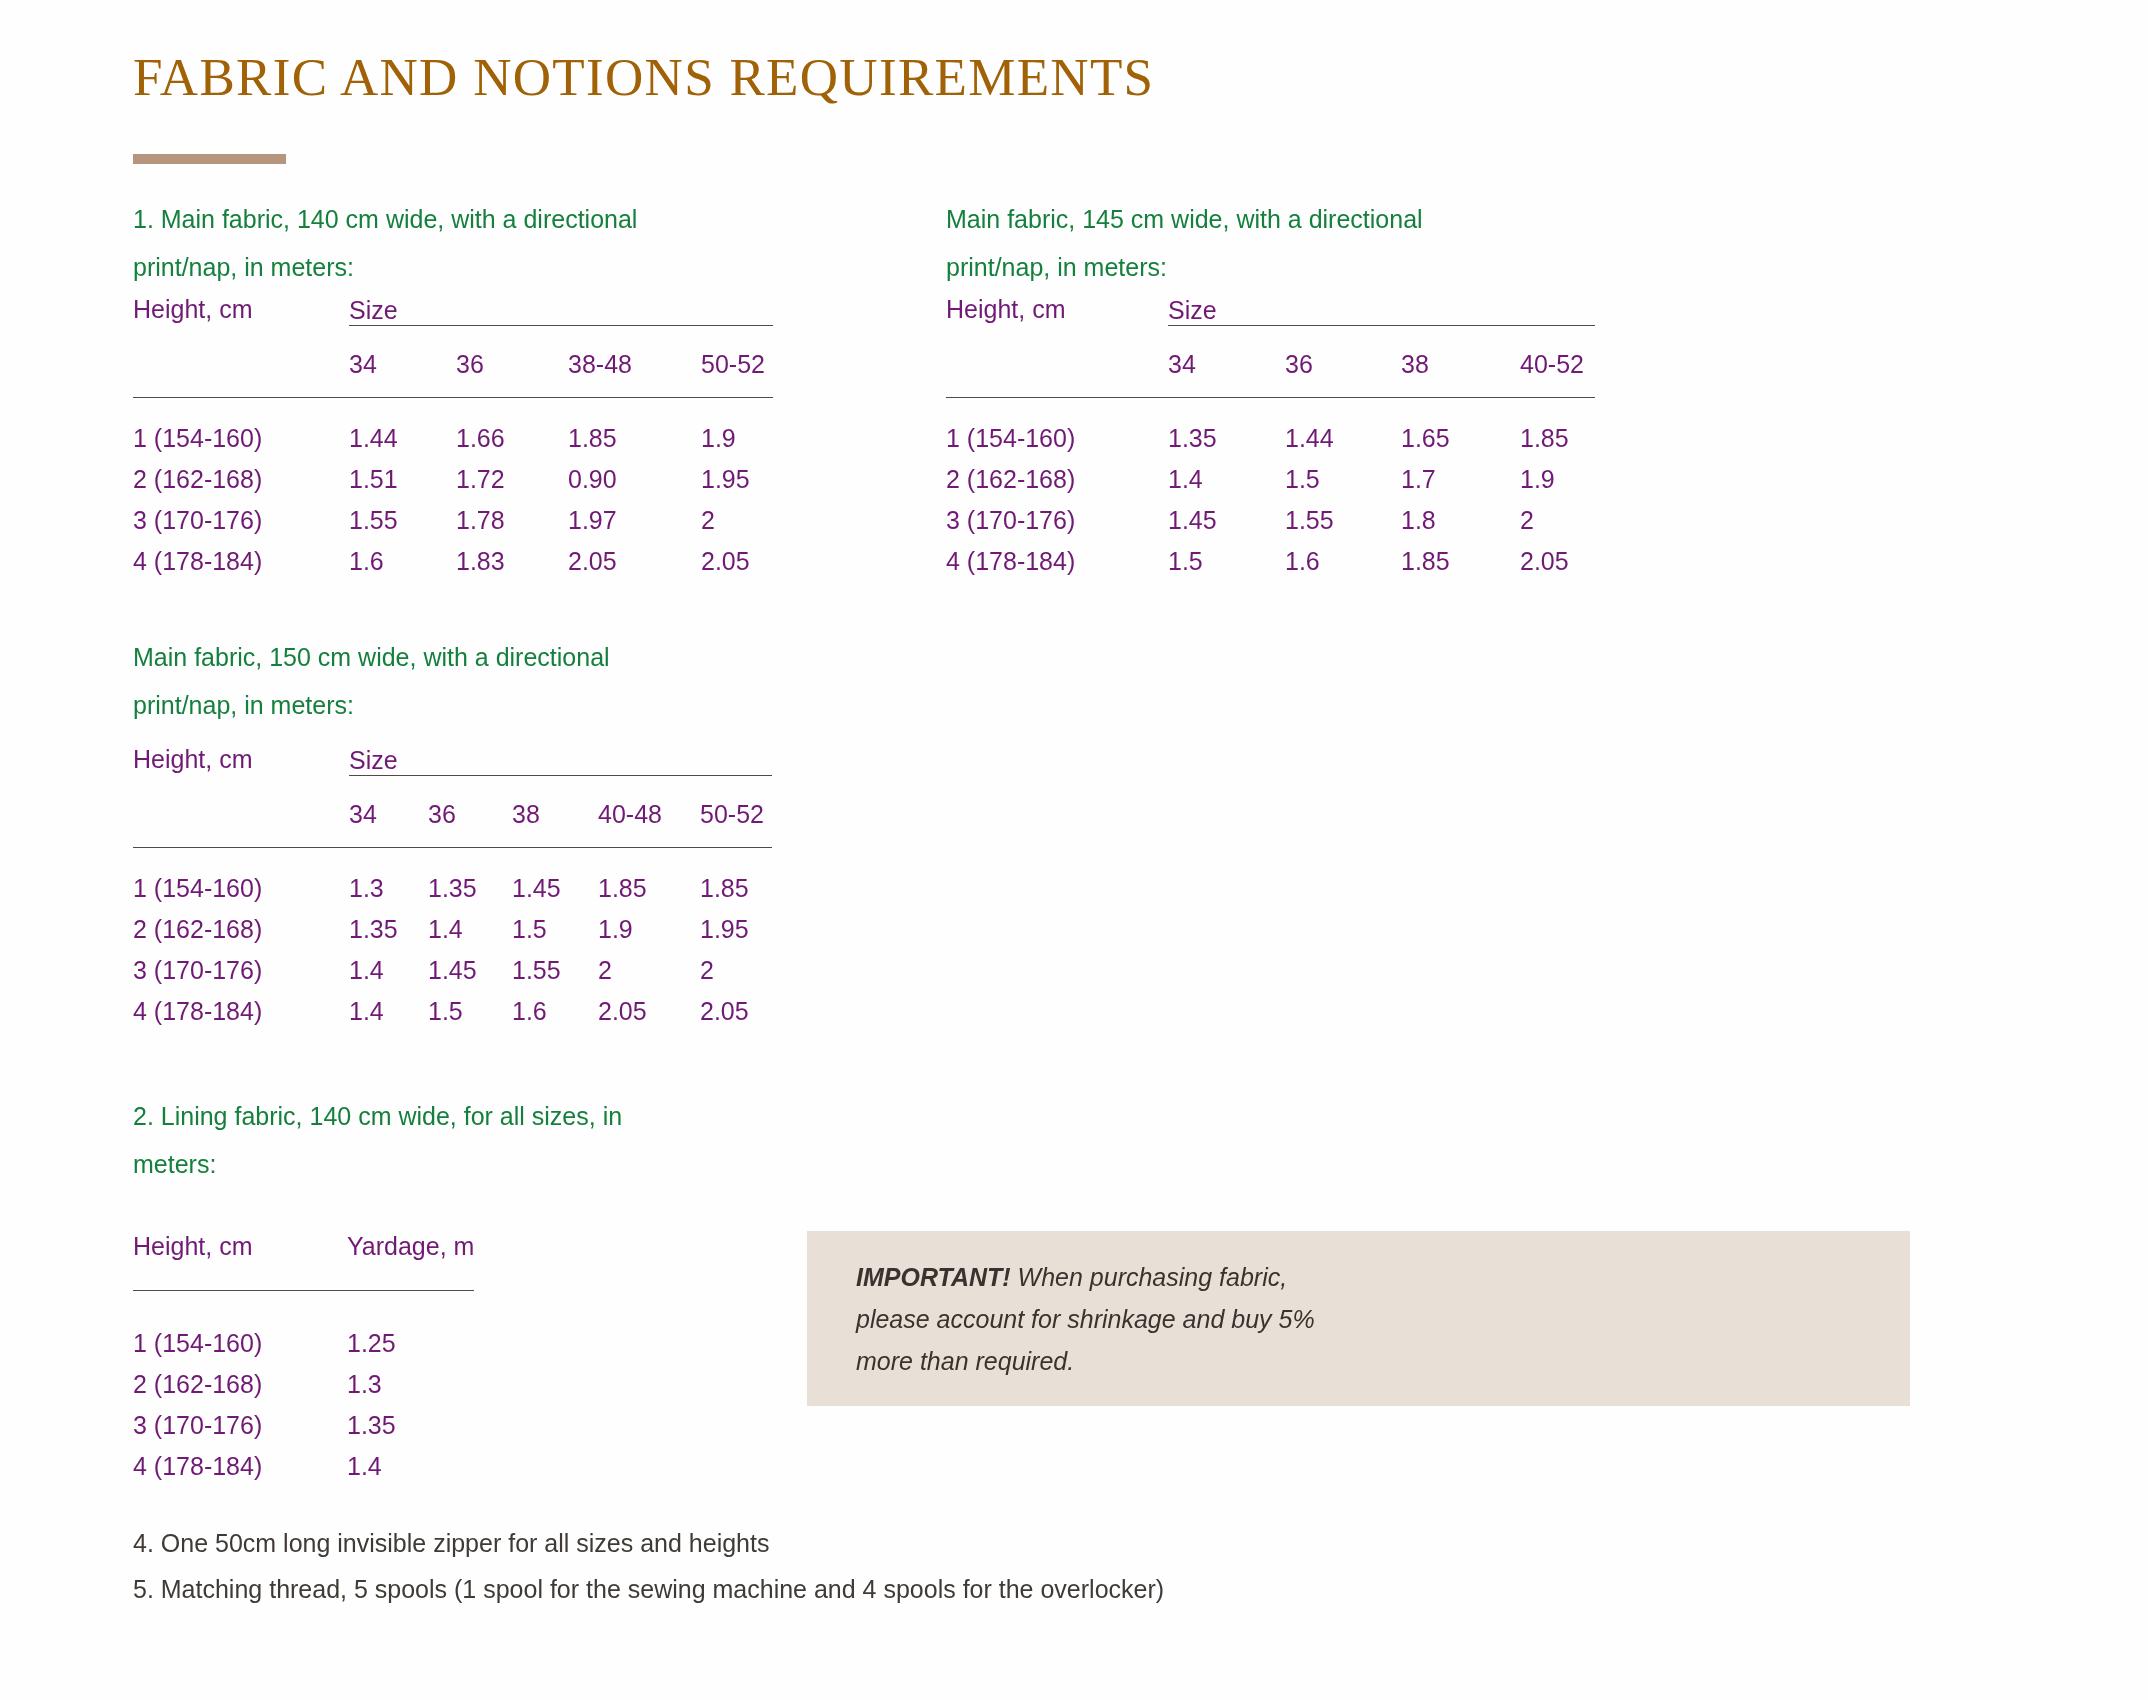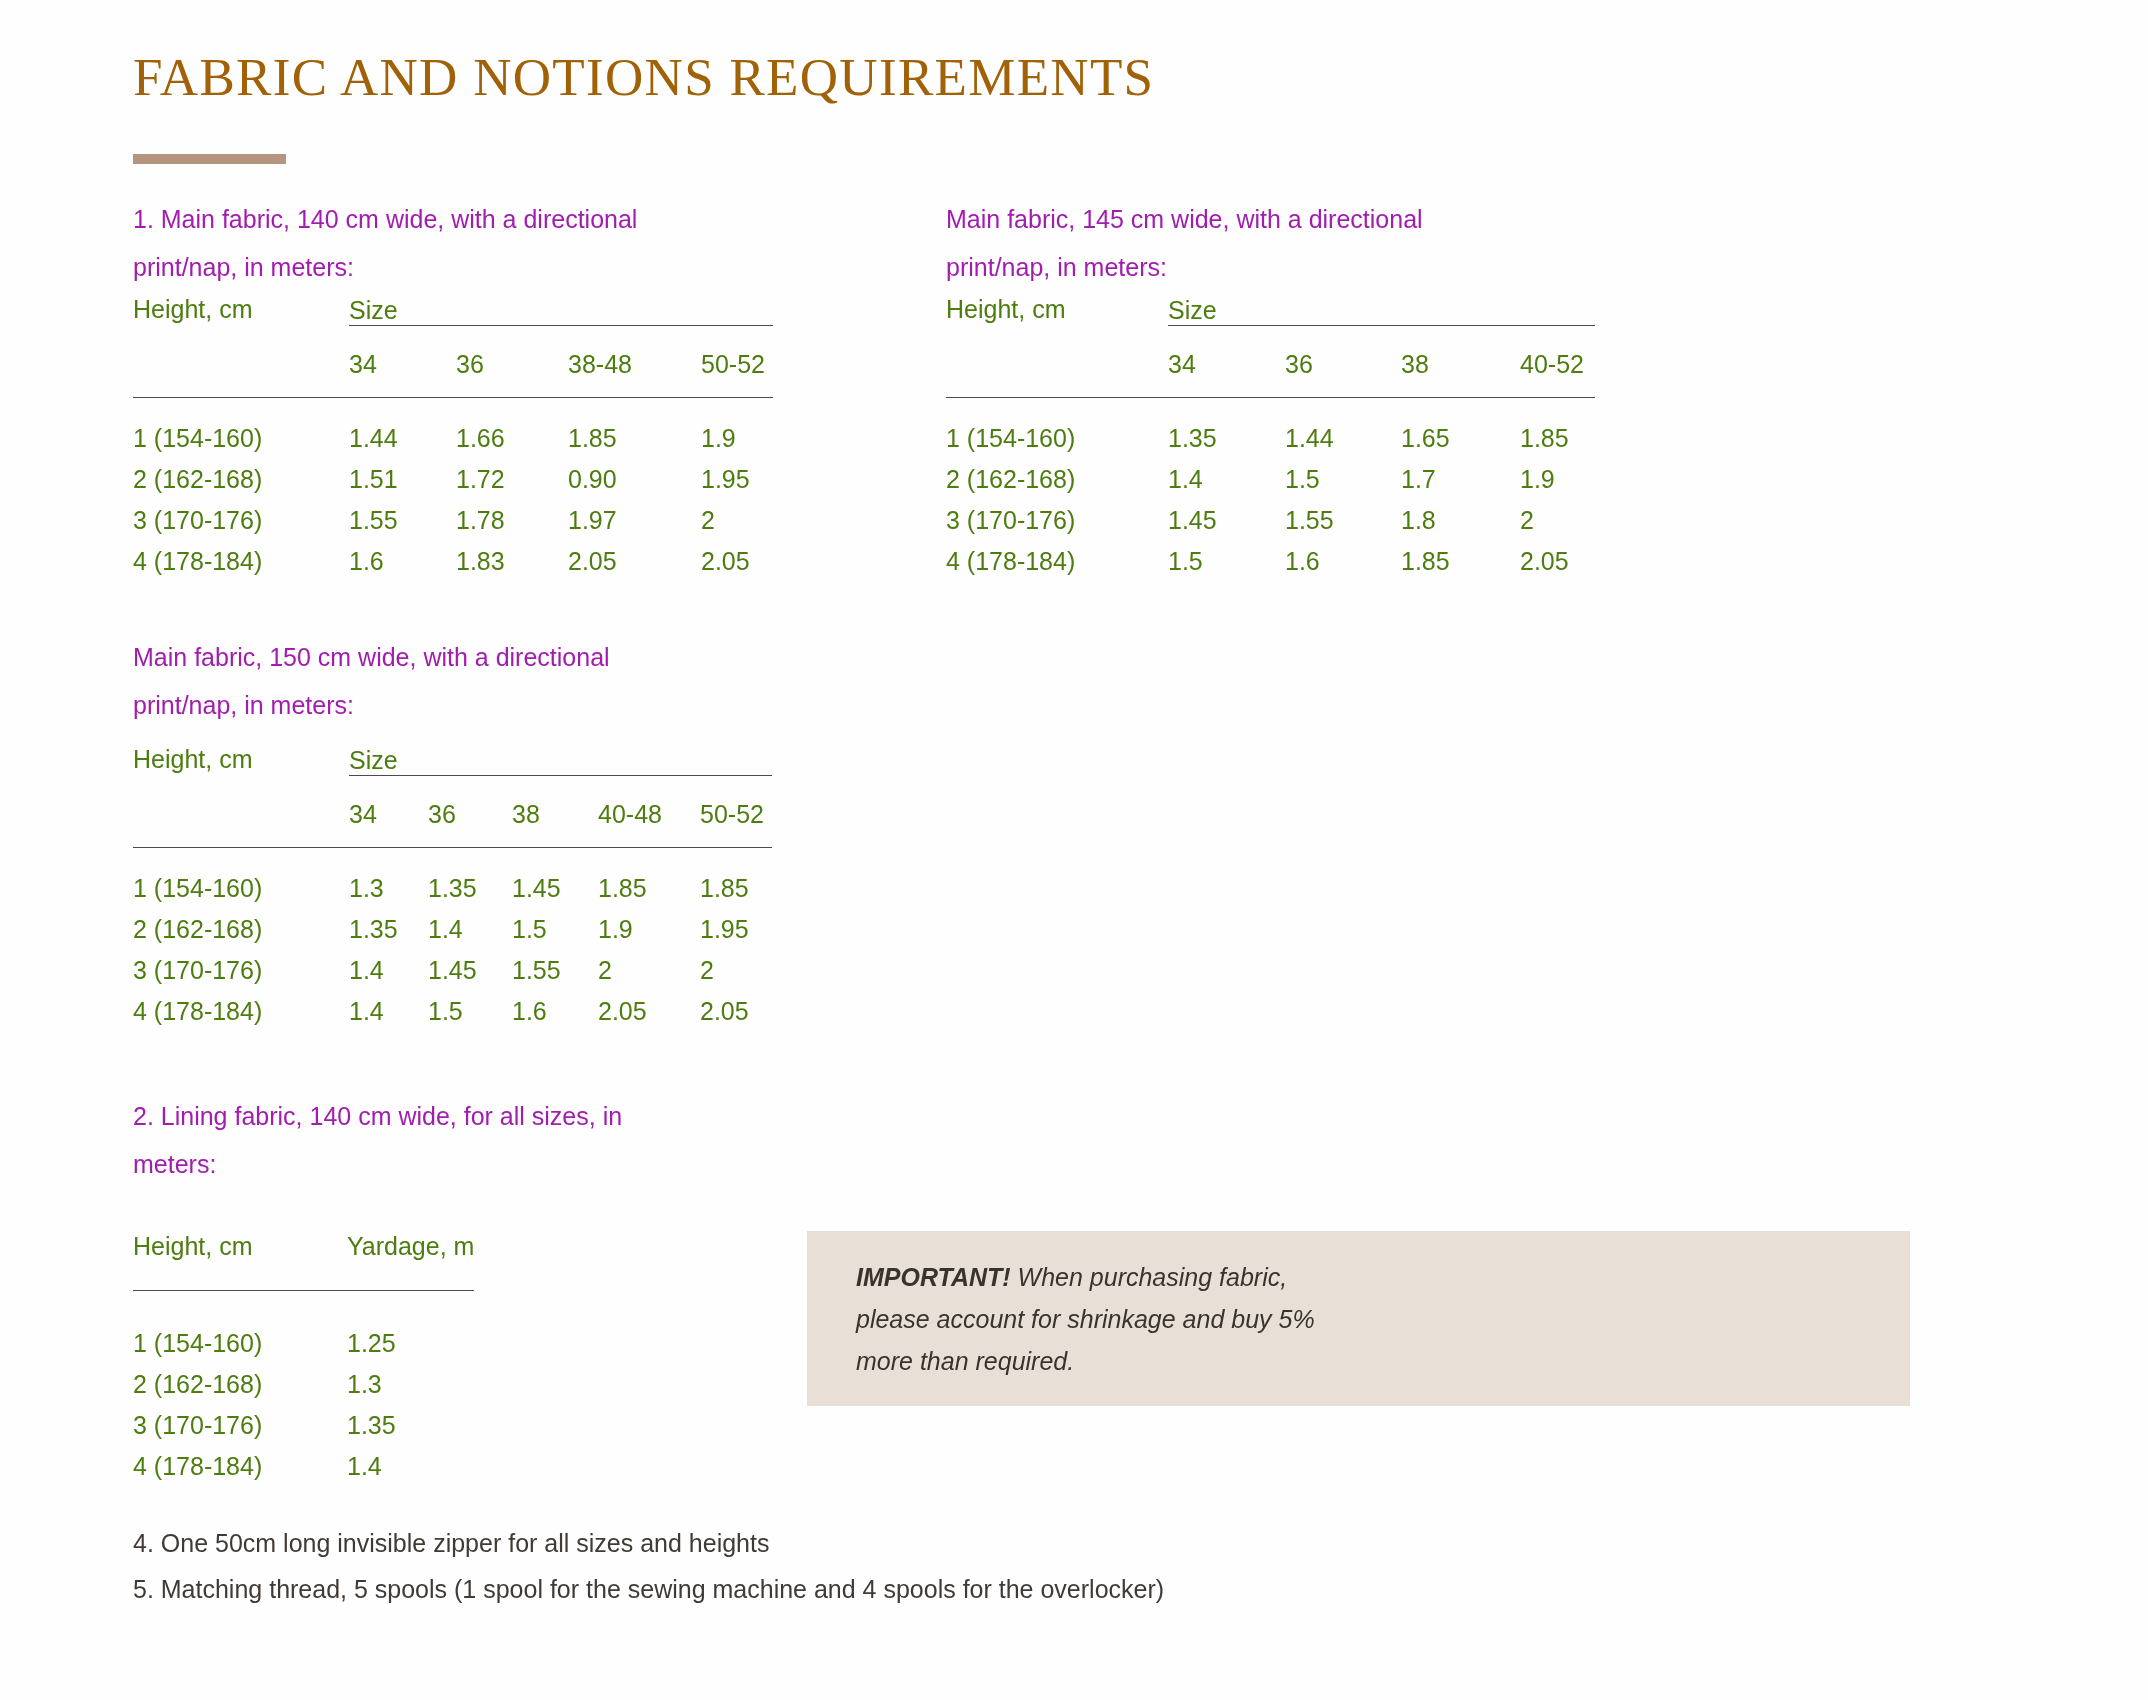--- a/index.html
+++ b/index.html
@@ -12,26 +12,26 @@
   .page-title {
     position:absolute; left:133px; top:47px; margin:0;
     font-family:"Liberation Serif","DejaVu Serif",serif;
     font-size:53px; font-weight:400; letter-spacing:1.3px;
     color:#a16207; white-space:nowrap;
   }
   .accent-bar {
     position:absolute; left:133px; top:154px; width:153px; height:10px;
     background:#b6957e;
   }
-  .intro { position:absolute; margin:0; font-size:25px; line-height:48px; color:#a21caf; }
+  .intro { position:absolute; margin:0; font-size:25px; line-height:48px; color:#15803d; }
   .intro span { display:block; white-space:nowrap; }
 
   table.data {
     position:absolute; border-collapse:collapse; table-layout:fixed;
-    font-size:25px; color:#4d7c0f;
+    font-size:25px; color:#701a75;
   }
   table.data th, table.data td {
     font-weight:400; text-align:left; padding:0; vertical-align:top; white-space:nowrap;
   }
   .rowhead {
     vertical-align:middle; padding-bottom:18.5px;
     border-bottom:1.7px solid #4f4a44;
   }
   .sizehead {
     text-align:center; line-height:30px; padding:3.4px 0 18.5px;

